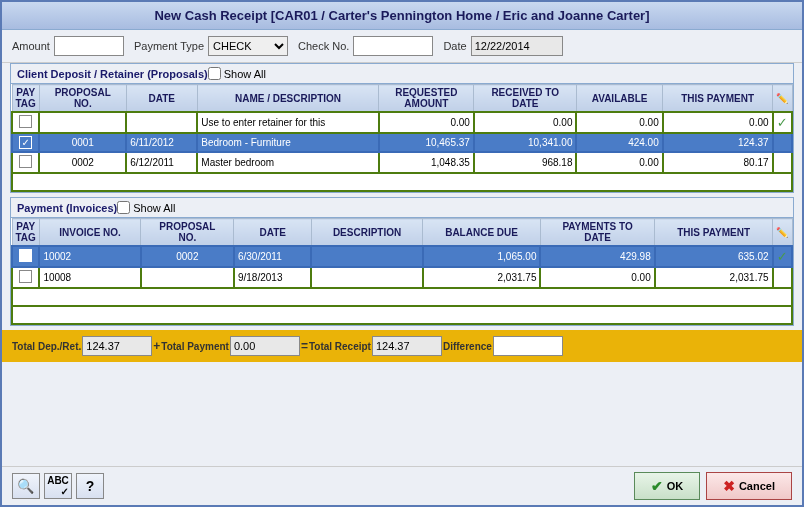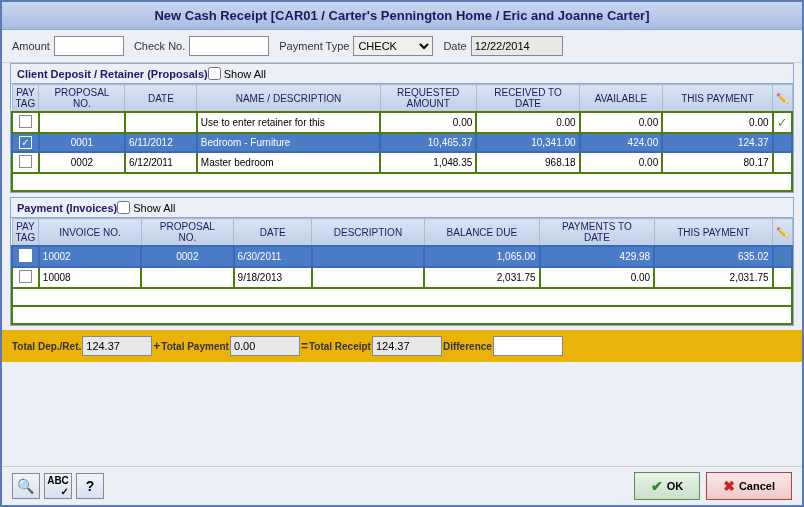--- a/index.html
+++ b/index.html
@@ -88,21 +88,21 @@
     table {
       width: 100%;
       border-collapse: collapse;
       font-size: 10px;
     }
     th {
       background: linear-gradient(to bottom, #d8e4f4, #c0d0e8);
       border: 1px solid #aabbd0;
       padding: 2px 3px;
       text-align: center;
-      font-weight: normal;
+      font-weight: bold;
       color: #1a1a5a;
       font-size: 10px;
       white-space: nowrap;
     }
     td {
       border: 2px solid #4d7c0f;
       padding: 2px 3px;
       white-space: nowrap;
     }
     .row-selected {
@@ -217,31 +217,31 @@
   <div class="title-bar">
     <span>New Cash Receipt [CAR01 / Carter's Pennington Home / Eric and Joanne Carter]</span>
   </div>
 
   <div class="top-form">
     <div class="form-field">
       <label>Amount</label>
       <input type="text" class="amount-input" value="" style="">
     </div>
     <div class="form-field">
-      <label>Check No.</label>
-      <input type="text" class="checkno-input" value="" style="">
-    </div>
-    <div class="form-field">
       <label>Payment Type</label>
       <select class="payment-type-select">
         <option>CHECK</option>
         <option>CASH</option>
         <option>CREDIT CARD</option>
         <option>WIRE</option>
       </select>
+    </div>
+    <div class="form-field">
+      <label>Check No.</label>
+      <input type="text" class="checkno-input" value="" style="">
     </div>
     <div class="form-field">
       <label>Date</label>
       <input type="text" class="date-input" value="12/22/2014" style="">
     </div>
   </div>
 
   <div class="section">
     <div class="section-header">
       <span class="section-title">Client Deposit / Retainer (Proposals)</span>

